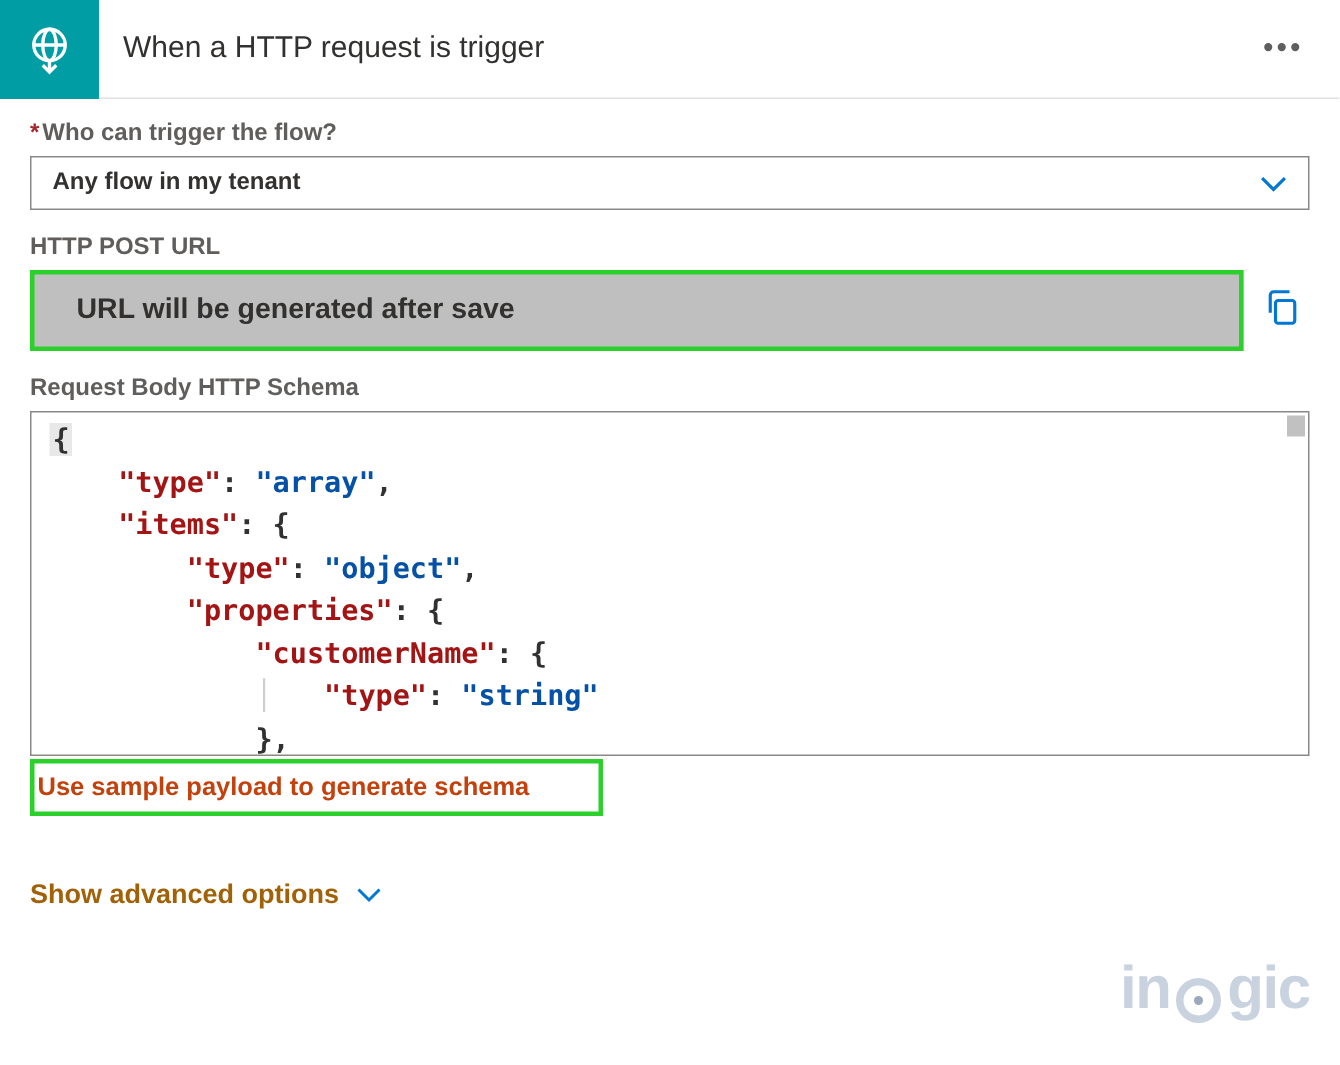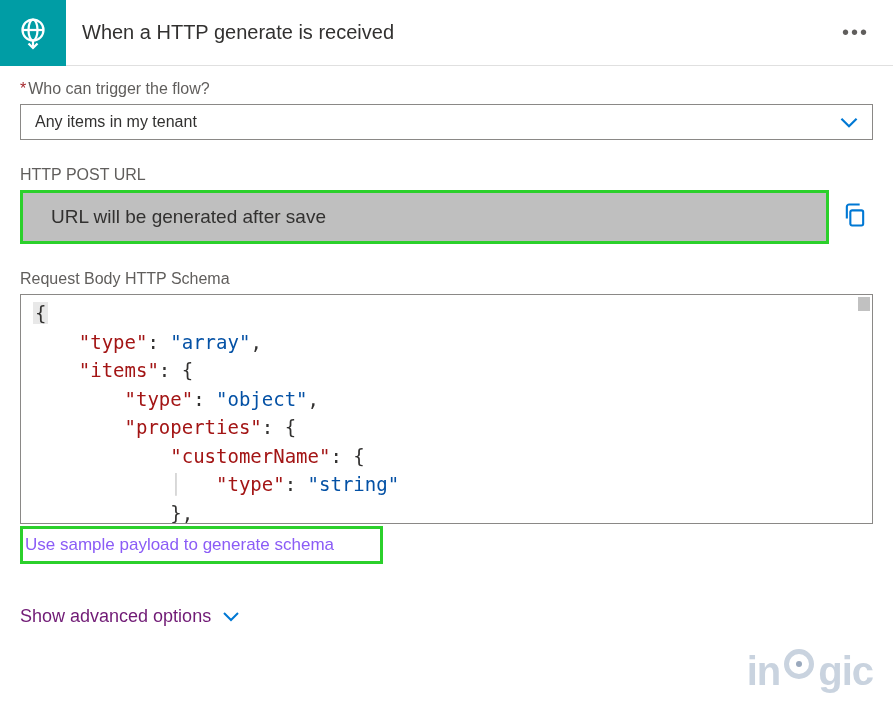--- a/index.html
+++ b/index.html
@@ -27,21 +27,21 @@
       color: #323130;
     }
     .header-more {
       padding: 0 24px;
       color: #605e5c;
       font-size: 20px;
       letter-spacing: 2px;
       cursor: pointer;
     }
     
-    .content { padding: 14px 20px 0 20px; }
+    .content { padding: 14px 20px 0 20px; font-weight: bold; }
     
     .field-label {
       font-size: 16px;
       color: #605e5c;
       margin-bottom: 6px;
     }
     .required-star { color: #a4262c; margin-right: 2px; }
     
     .dropdown {
       display: flex;
@@ -50,21 +50,21 @@
       border: 1px solid #8a8886;
       height: 36px;
       padding: 0 10px 0 14px;
       font-size: 16px;
       color: #323130;
       cursor: pointer;
       background: #fff;
     }
     .dropdown svg { width: 26px; height: 26px; }
     
-    .section { margin-top: 26px; }
+    .section { margin-top: 16px; }
     
     .url-row { display: flex; align-items: center; gap: 8px; }
     .url-field {
       flex: 1;
       border: 3px solid #2bd02b;
       background: #bfbfbf;
       height: 54px;
       display: flex;
       align-items: center;
       padding: 0 28px;
@@ -101,42 +101,42 @@
       background: #c1c1c1;
     }
     
     .sample-link-box {
       border: 3px solid #2bd02b;
       display: inline-block;
       padding: 6px 46px 6px 2px;
       margin-top: 2px;
     }
     .sample-link {
-      color: #8b5cf6;
+      color: #c2410c;
       font-size: 17px;
       cursor: pointer;
     }
     
     .advanced-row {
       display: flex;
       align-items: center;
       gap: 8px;
       margin-top: 40px;
-      color: #701a75;
+      color: #a16207;
       font-size: 18px;
       cursor: pointer;
     }
     .advanced-row svg { width: 24px; height: 24px; }
     
     .watermark {
       position: absolute;
       right: 20px;
-      bottom: 16px;
-      display: flex;
-      align-items: flex-start;
+      bottom: 28px;
+      display: flex;
+      align-items: flex-end;
       gap: 2px;
       font-size: 40px;
       font-weight: 600;
       color: #c9d3df;
       letter-spacing: -1px;
       font-family: Arial, sans-serif;
     }
     .watermark .wm-o {
       display: inline-block;
       width: 30px; height: 30px;
@@ -160,31 +160,31 @@
 <div class="header">
   <div class="header-icon-box">
     <svg viewBox="0 0 24 24" fill="none" stroke="#fff" stroke-width="1.5">
       <circle cx="12" cy="10" r="7"></circle>
       <ellipse cx="12" cy="10" rx="3" ry="7"></ellipse>
       <line x1="5" y1="10" x2="19" y2="10"></line>
       <line x1="12" y1="17" x2="12" y2="21"></line>
       <polyline points="9,19 12,22 15,19"></polyline>
     </svg>
   </div>
-  <div class="header-title">When a HTTP generate is received</div>
+  <div class="header-title">When a HTTP request is trigger</div>
   <div class="header-more">•••</div>
 </div>
 
 <div class="content">
 
   <div class="field-label">
     <span class="required-star">*</span><span>Who can trigger the flow?</span>
   </div>
   <div class="dropdown">
-    <span>Any items in my tenant</span>
+    <span>Any flow in my tenant</span>
     <svg viewBox="0 0 24 24" fill="none" stroke="#0078d4" stroke-width="2">
       <polyline points="5,9 12,16 19,9"></polyline>
     </svg>
   </div>
 
   <div class="section">
     <div class="field-label">HTTP POST URL</div>
     <div class="url-row">
       <div class="url-field">
         <span>URL will be generated after save</span>

